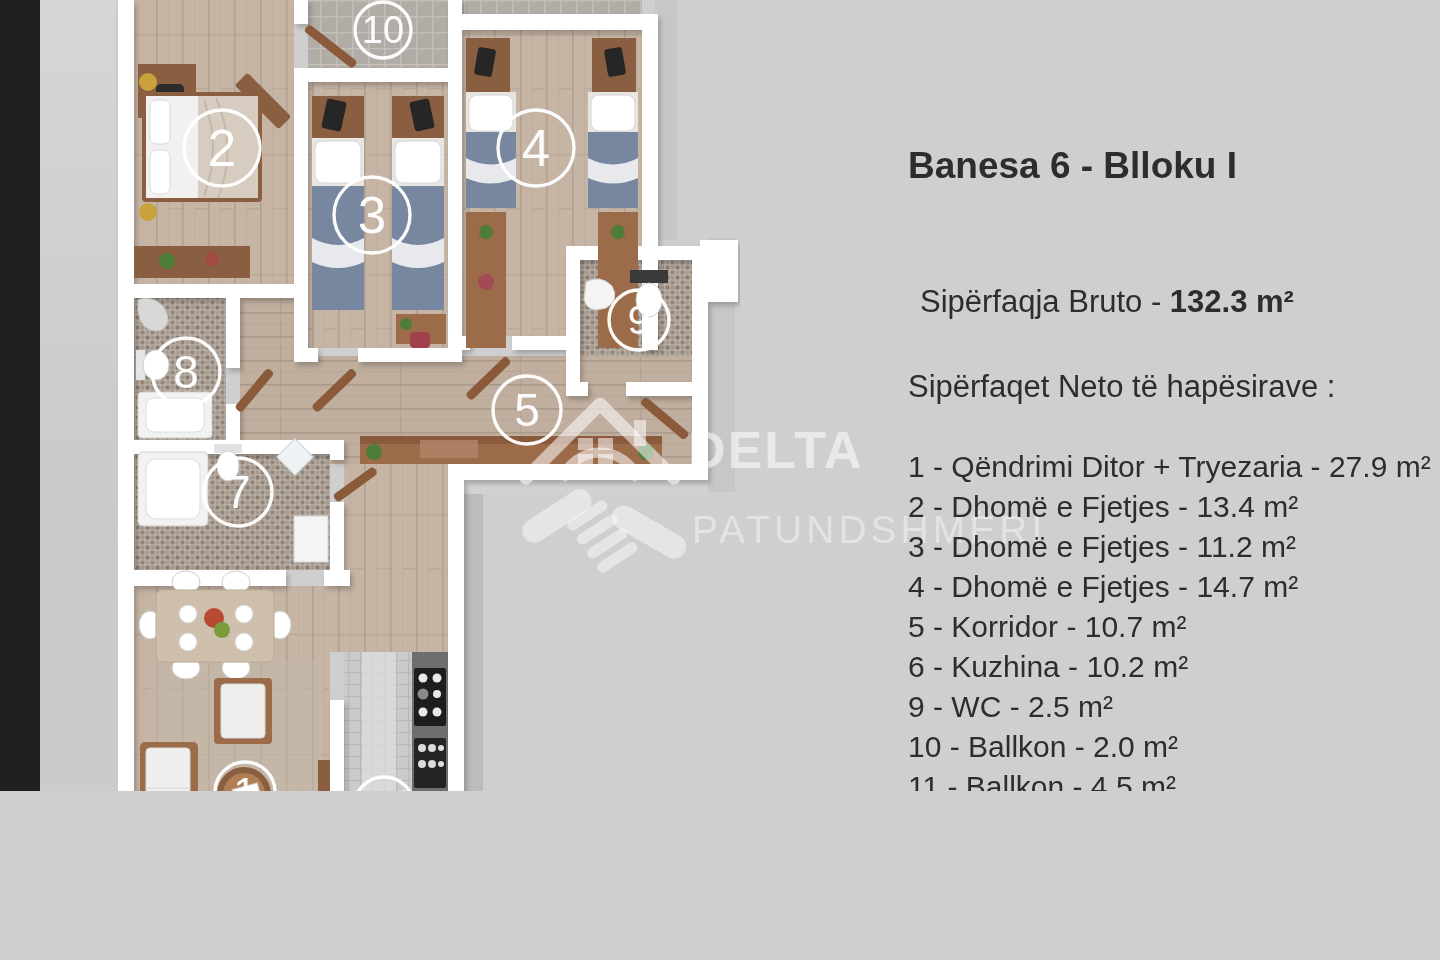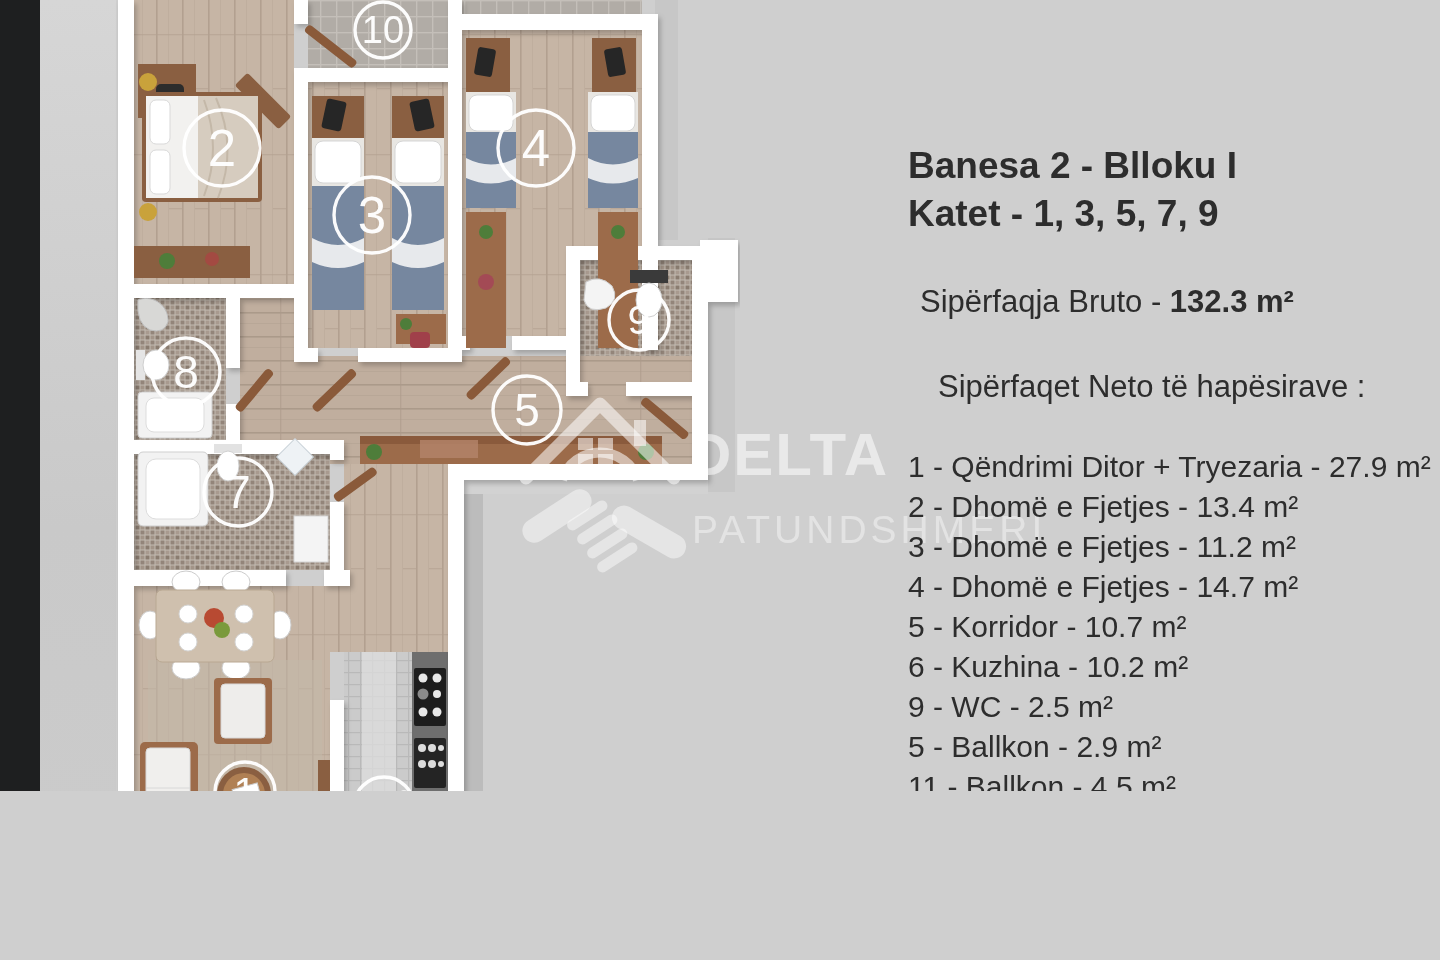--- a/index.html
+++ b/index.html
@@ -8,31 +8,31 @@
          font-family:"Liberation Sans", sans-serif;}
   .bar-black{position:absolute;left:0;top:0;width:40px;height:960px;background:#1e1f20;}
   .bar-grey{position:absolute;left:40px;top:0;width:76px;height:960px;
             background:linear-gradient(180deg,#d6d6d6,#c9c9c9 55%,#cccccc);}
   #plan-svg{position:absolute;left:0;top:0;}
   
   .lblc{fill:none;stroke:#ffffff;stroke-width:3.4;opacity:.96;}
   .lblt{fill:#ffffff;opacity:.97;text-anchor:middle;font-family:"Liberation Sans",sans-serif;font-weight:400;}
   
   #watermark{position:absolute;left:0;top:0;width:1440px;height:960px;pointer-events:none;}
-  .wm-brand{position:absolute;left:688px;top:420px;font-size:60px;font-weight:bold;
+  .wm-brand{position:absolute;left:688px;top:420px;font-size:52px;font-weight:bold;
             color:rgba(255,255,255,.55);letter-spacing:2px;}
   .wm-sub{position:absolute;left:692px;top:508px;font-size:39px;font-weight:normal;
           color:rgba(255,255,255,.42);letter-spacing:4px;}
   #wm-icon{position:absolute;left:512px;top:392px;}
   
   #info{position:absolute;left:908px;top:0;width:534px;color:#2d2d2d;}
   .info-title{position:absolute;left:0;top:142px;font-size:37px;font-weight:bold;line-height:48px;white-space:nowrap;}
   .info-gross{position:absolute;left:12px;top:284px;font-size:31px;font-weight:500;white-space:nowrap;}
   .info-gross b{font-weight:bold;}
-  .info-net{position:absolute;left:0;top:369px;font-size:31px;font-weight:500;white-space:nowrap;margin-left:30px;}
+  .info-net{position:absolute;left:0;top:369px;font-size:31px;font-weight:500;white-space:nowrap;}
   #room-list{position:absolute;left:0;top:447px;width:532px;font-size:30px;line-height:40px;}
   .room-line{margin:0;}
 </style>
 </head>
 <body>
 
 <div id="stage">
 
   <div class="bar-black"></div>
   <div class="bar-grey"></div>
@@ -339,31 +339,30 @@
         <rect x="72" y="146" width="46" height="11" rx="5.5" transform="rotate(-33 95 151)"></rect>
         <rect x="82" y="160" width="46" height="11" rx="5.5" transform="rotate(-33 105 165)"></rect>
       </g>
     </svg>
     <div class="wm-brand">DELTA</div>
     <div class="wm-sub">PATUNDSHMËRI</div>
   </div>
 
   <div id="info">
     <div class="info-title">
-      <div>Banesa 2 - Blloku I</div>
-      <div>Katet - 1, 3, 5, 7, 9</div>
+      <div>Banesa 6 - Blloku I</div>
     </div>
     <div class="info-gross"><span>Sipërfaqja Bruto - </span><b>132.3 m²</b></div>
     <div class="info-net">Sipërfaqet Neto të hapësirave :</div>
     <div id="room-list">
         <div class="room-line">1 - Qëndrimi Ditor + Tryezaria - 27.9 m²</div>
         <div class="room-line">2 - Dhomë e Fjetjes - 13.4 m²</div>
         <div class="room-line">3 - Dhomë e Fjetjes - 11.2 m²</div>
         <div class="room-line">4 - Dhomë e Fjetjes - 14.7 m²</div>
         <div class="room-line">5 - Korridor - 10.7 m²</div>
         <div class="room-line">6 - Kuzhina - 10.2 m²</div>
         <div class="room-line">9 - WC - 2.5 m²</div>
-        <div class="room-line">5 - Ballkon - 2.9 m²</div>
+        <div class="room-line">10 - Ballkon - 2.0 m²</div>
         <div class="room-line">11 - Ballkon - 4.5 m²</div>
       </div>
   </div>
 
 </div>
 
 </body></html>

